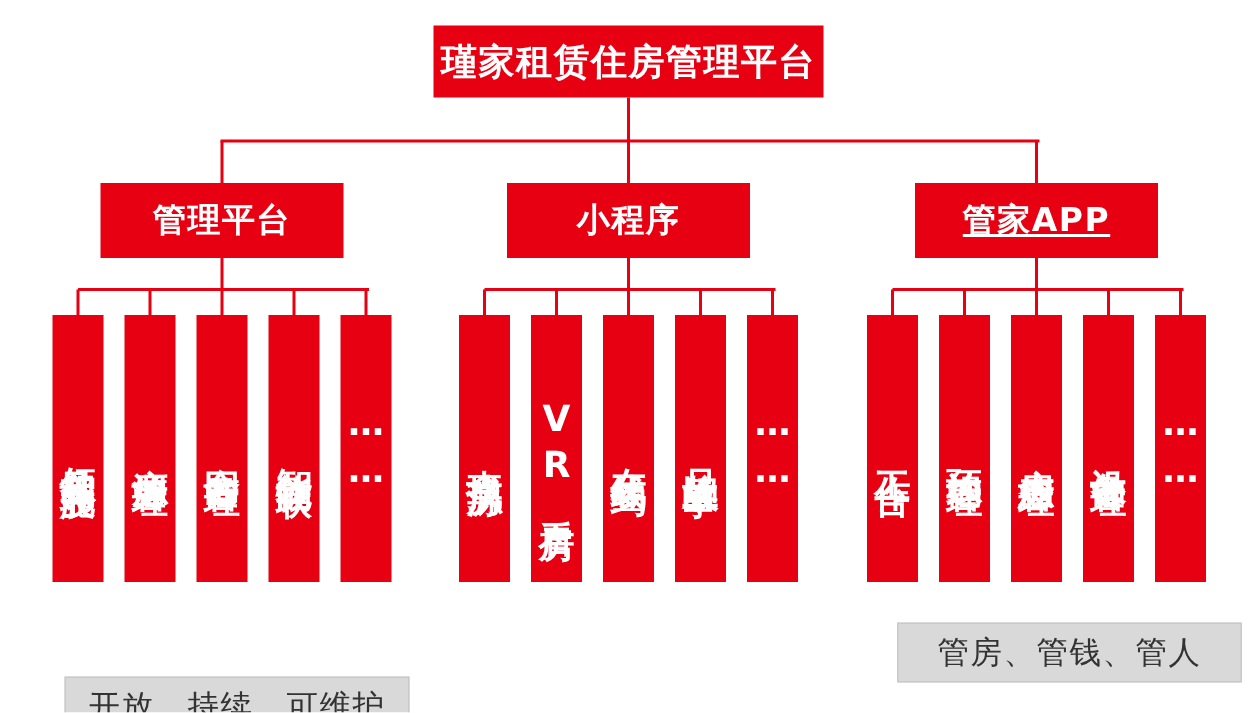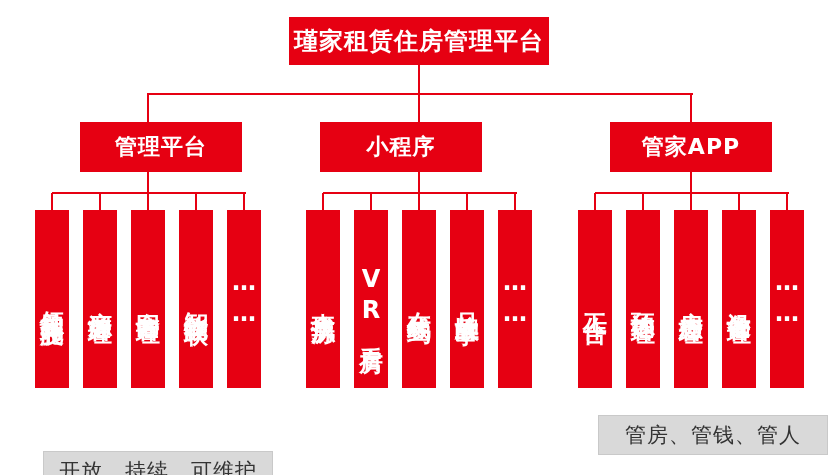--- a/index.html
+++ b/index.html
@@ -47,23 +47,23 @@
 <div class="canvas">
 
   <div class="node title-box">瑾家租赁住房管理平台</div>
 
   <div class="line line-v" style="left:418px;top:65px;height:29px;"></div>
   <div class="line line-h" style="left:147px;top:93px;width:546px;"></div>
   <div class="line line-v" style="left:147px;top:94px;height:28px;"></div>
   <div class="line line-v" style="left:418px;top:94px;height:28px;"></div>
   <div class="line line-v" style="left:690px;top:94px;height:28px;"></div>
 
-  <div class="node branch-box" style="left:67px;margin-left:13px;">管理平台</div>
-  <div class="node branch-box" style="left:320px;">小程序</div>
-  <div class="node branch-box" style="left:610px;">管家APP</div>
+  <div class="node branch-box" style="left:67px;">管理平台</div>
+  <div class="node branch-box" style="left:338px;">小程序</div>
+  <div class="node branch-box" style="left:610px;text-decoration:underline;">管家APP</div>
 
   <div class="line line-v" style="left:147px;top:172px;height:20px;"></div>
   <div class="line line-h" style="left:52px;top:192px;width:194px;"></div>
   <div class="line line-v" style="left:51px;top:193px;height:17px;"></div>
   <div class="line line-v" style="left:99px;top:193px;height:17px;"></div>
   <div class="line line-v" style="left:147px;top:193px;height:17px;"></div>
   <div class="line line-v" style="left:195px;top:193px;height:17px;"></div>
   <div class="line line-v" style="left:243px;top:193px;height:17px;"></div>
 
   <div class="line line-v" style="left:418px;top:172px;height:20px;"></div>

